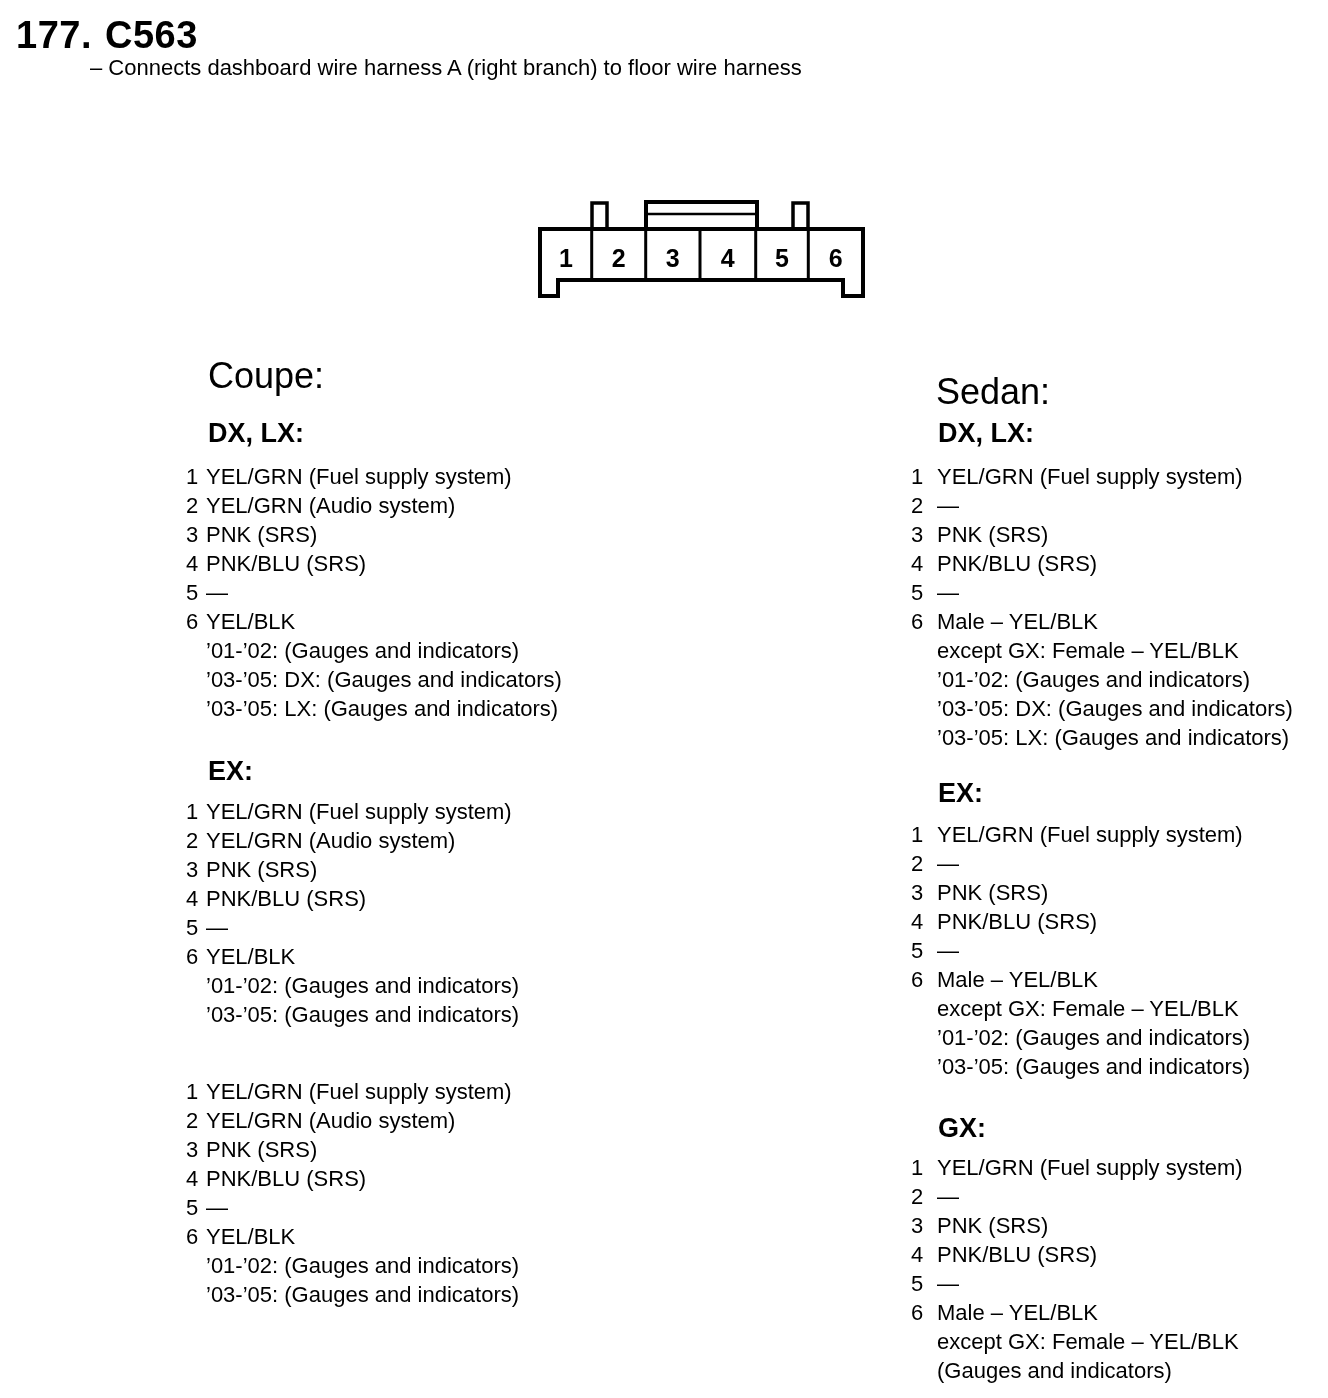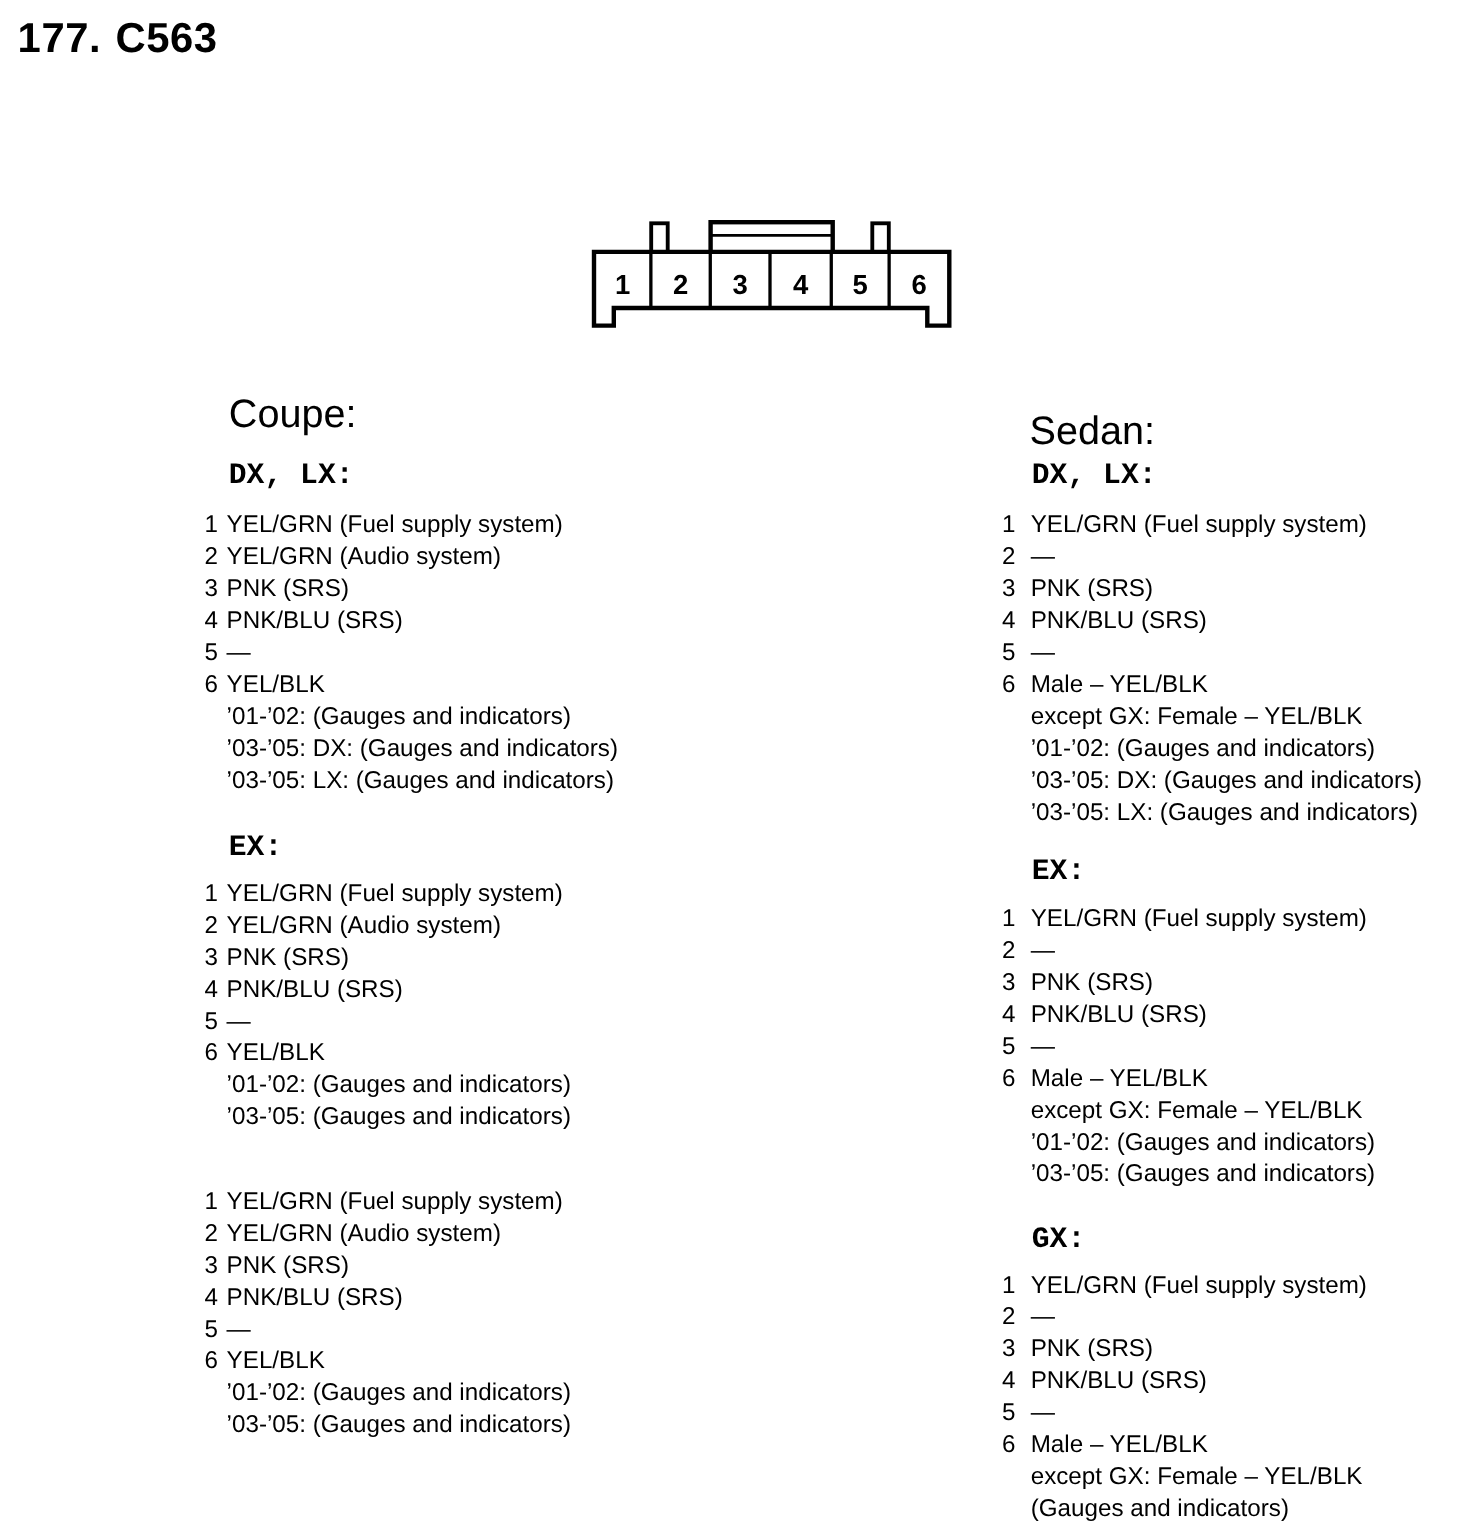--- a/index.html
+++ b/index.html
@@ -25,40 +25,40 @@
   }
   .col-heading {
     position:absolute; margin:0;
     font-size:36px; font-weight:normal; line-height:28px;
     white-space:nowrap;
   }
   .pin-section { position:absolute; width:420px; }
   .pin-section h3 {
     margin:0; font-size:27px; font-weight:bold; line-height:28px;
     white-space:nowrap;
-    font-family:Liberation Mono, monospace;
   }
   .col-left .pin-section h3 { margin-left:22px; }
   .col-right .pin-section h3 { margin-left:27px; }
   .pin-rows { }
   .pin-row { display:flex; font-size:22px; line-height:29px; }
   .pin-num { flex:none; }
   .col-left .pin-num { width:20px; }
   .col-right .pin-num { width:26px; }
   .pin-text { flex:1; white-space:nowrap; }
   svg text { font-family:"Liberation Sans", sans-serif; }
 </style>
 </head>
 <body>
 
 <h1 class="page-title">
   <span>177.</span><span class="code">C563</span>
 </h1>
 
 <div class="bullets">
+  <div>– Connects dashboard wire harness A (right branch) to floor wire harness</div>
 </div>
 
 <svg class="connector" width="332" height="108" viewBox="536 196 332 108" aria-hidden="true">
   <g fill="#ffffff" stroke="#000000">
     <rect x="592" y="203" width="15" height="27" stroke-width="3.5"></rect>
     <rect x="793" y="203" width="15" height="27" stroke-width="3.5"></rect>
     <rect x="646" y="202" width="111" height="28" stroke-width="4"></rect>
     <line x1="646" y1="214" x2="757" y2="214" stroke-width="2.5"></line>
     <path stroke-width="4" d="M540,229 H863 V296 H843 V280 H558 V296 H540 Z"></path>
     <g stroke-width="3">

